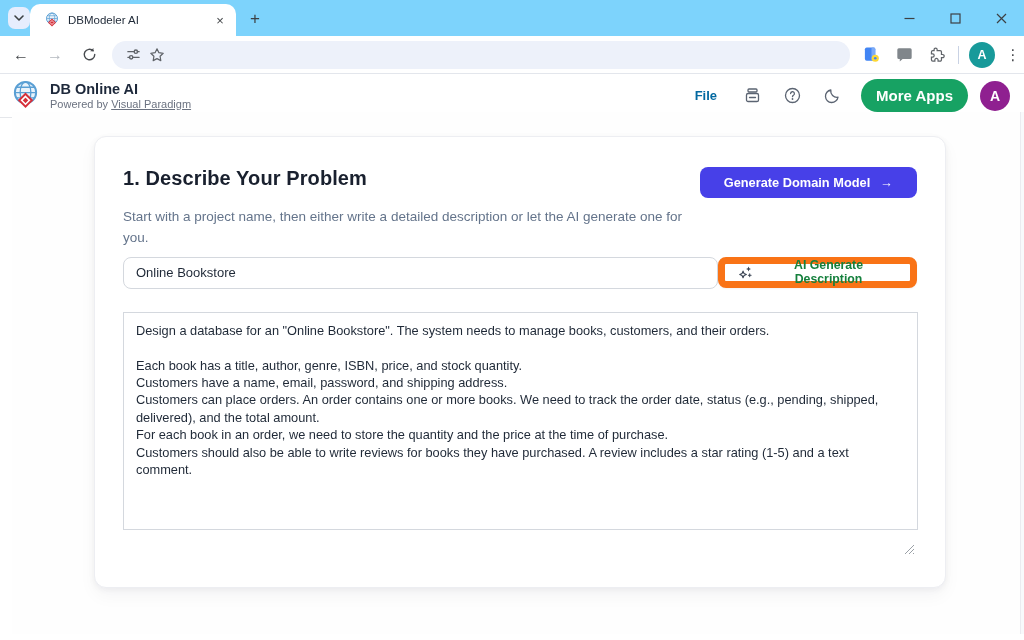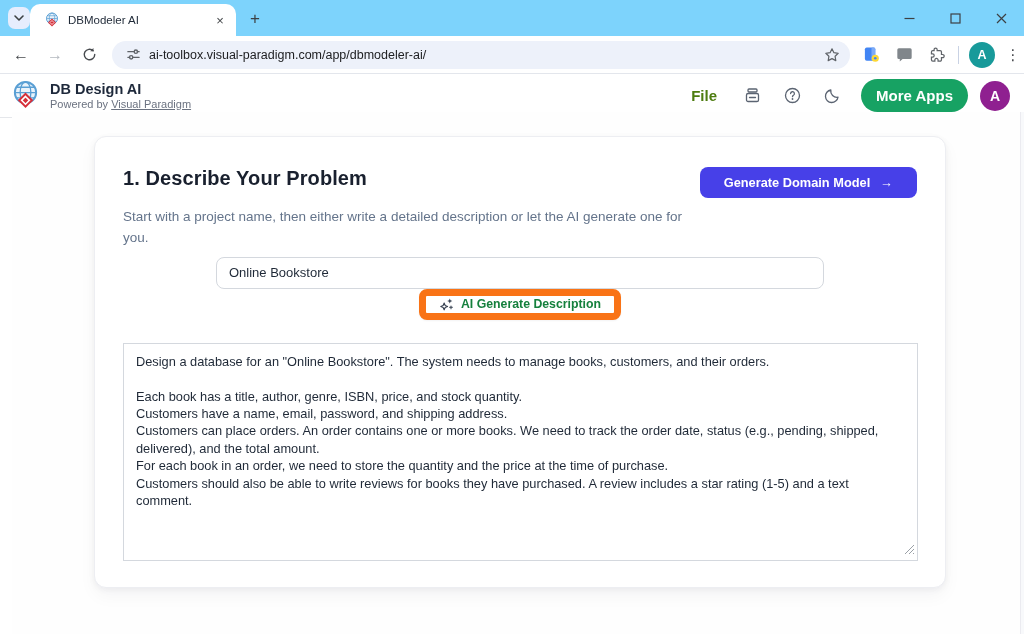--- a/index.html
+++ b/index.html
@@ -46,42 +46,42 @@
 
   
   .app-header { position:absolute; left:0; top:74px; width:1024px; height:44px; background:#fff;
     border-bottom:1px solid #e5e7eb; display:flex; align-items:center; padding:0 10px; }
   .logo { width:31px; height:31px; margin-right:9px; flex:0 0 auto; }
   .app-titles { display:flex; flex-direction:column; line-height:1.15; }
   .app-name { font-size:14.5px; font-weight:bold; color:#1e293b; }
   .powered { font-size:11px; color:#6b7280; }
   .powered a { color:#6b7280; text-decoration:underline; cursor:pointer;text-align:right; }
   .header-right { margin-left:auto; display:flex; align-items:center; }
-  .menu-file { font-size:15px; font-weight:bold; color:#4d7c0f; padding:6px 10px; cursor:pointer; }
+  .menu-file { font-size:13px; font-weight:bold; color:#0369a1; padding:6px 10px; cursor:pointer; }
   .hdr-icon { width:30px; height:30px; display:flex; align-items:center; justify-content:center; margin-left:10px;
     color:#5b6472; cursor:pointer; }
   .hdr-icon svg { width:17px; height:17px; }
   .more-apps { margin-left:14px; background:#17a263; color:#fff; font-size:15px; font-weight:bold;
     border:none; border-radius:17px; padding:8px 15px; cursor:pointer; }
   .app-avatar { width:30px; height:30px; border-radius:50%; background:#8f2090; color:#fff; font-size:14px;
     font-weight:bold; display:flex; align-items:center; justify-content:center; margin:0 4px 0 12px; cursor:pointer; }
 
   
   .content { position:absolute; left:0; top:112px; width:1024px; height:522px; background:#fefefe;margin-left:12px; }
   .card { position:absolute; left:82px; top:24px; width:852px; height:452px; background:#fff;
     border:1px solid #edeef2; border-radius:12px; box-shadow:0 2px 6px rgba(15,23,42,.05), 0 8px 18px rgba(15,23,42,.04);
     padding:30px 28px; }
   .card-head { display:flex; align-items:flex-start; justify-content:space-between; }
   .sec-title { font-size:20px; font-weight:bold; color:#19202e; letter-spacing:.1px; }
   .gen-btn { background:#4740e8; color:#fff; border:none; border-radius:8px; height:31px; padding:0 24px;
     font-size:12.8px; font-weight:bold; display:flex; align-items:center; gap:10px; cursor:pointer;
     font-family:"Liberation Sans",sans-serif; }
   .sec-sub { margin-top:9px; font-size:13.5px; color:#64748b; line-height:1.55; max-width:585px; }
   .field-label { margin-top:22px; font-size:12.5px; font-weight:bold; color:#374151; }
-  .field-row { margin-top:8px; display:flex; align-items:center; justify-content:space-between;flex-direction:column; }
+  .field-row { margin-top:8px; display:flex; align-items:flex-start; justify-content:space-between; }
   .text-input { width:608px; height:32px; border:1px solid #d4d8de; border-radius:8px; padding:0 12px;
     font-size:13px; color:#1f2937; font-family:"Liberation Sans",sans-serif; background:#fff; outline:none; }
   .ai-btn { height:31px; background:#fff; border:7px solid #f97316; border-radius:8px; padding:0 13px;
     font-size:12.3px; font-weight:bold; color:#15803d; display:flex; align-items:center; gap:7px; cursor:pointer;
     font-family:"Liberation Sans",sans-serif; box-shadow:0 1px 2px rgba(15,23,42,.05); }
   .ai-btn svg { width:15px; height:15px; }
   .desc-area { margin-top:23px; width:795px; height:218px; border:1px solid #d4d8de; border-radius:0;
     padding:9px 12px; font-size:12.8px; line-height:1.36; color:#1f2937; font-family:"Liberation Sans",sans-serif;
     resize:none; outline:none; overflow:hidden; }
   .resize-grip { position:absolute; right:30px; bottom:32px; width:11px; height:11px; pointer-events:none; }
@@ -143,21 +143,20 @@
           <path d="M13.6 8a5.6 5.6 0 1 1-1.7-4" fill="none" stroke="#474a4e" stroke-width="1.5" stroke-linecap="round"></path>
           <path d="M12.2 1v3.4H8.8z" fill="#474a4e"></path>
         </svg>
     </div>
     <div class="omnibox">
       <svg class="tune" viewBox="0 0 16 16">
         <path d="M2 5h7M12 5h2M2 11h2M7 11h7" stroke="#5f6368" stroke-width="1.4" stroke-linecap="round"></path>
         <circle cx="10.5" cy="5" r="1.8" fill="none" stroke="#5f6368" stroke-width="1.4"></circle>
         <circle cx="5.5" cy="11" r="1.8" fill="none" stroke="#5f6368" stroke-width="1.4"></circle>
       </svg>
-      <span class="url">ai-toolbox.visual-paradigm.com/app/dbmodeler-ai/</span>
       <svg class="star" viewBox="0 0 16 16">
         <path d="M8 1.8l1.9 3.9 4.3.6-3.1 3 .7 4.3L8 11.6l-3.8 2 .7-4.3-3.1-3 4.3-.6z" fill="none" stroke="#5f6368" stroke-width="1.2" stroke-linejoin="round"></path>
       </svg>
     </div>
     <div class="tb-icon">
       <svg viewBox="0 0 18 18">
         <rect x="2" y="1.5" width="11" height="14" rx="2" fill="#4285f4"></rect>
         <rect x="9" y="1.5" width="4" height="14" rx="1.5" fill="#7baaf7"></rect>
         <circle cx="13" cy="13" r="3.8" fill="#fdd835"></circle>
         <circle cx="13" cy="13" r="1.4" fill="#4285f4"></circle>
@@ -180,21 +179,21 @@
 
   <div class="app-header">
     <svg class="logo" viewBox="0 0 32 32">
       <circle cx="16" cy="13" r="11" fill="#eaf3fb" stroke="#5a9fd4" stroke-width="2"></circle>
       <ellipse cx="16" cy="13" rx="5.5" ry="11" fill="none" stroke="#5a9fd4" stroke-width="1.4"></ellipse>
       <path d="M5 13h22M7 7.5h18M7 18.5h18" stroke="#5a9fd4" stroke-width="1.4" fill="none"></path>
       <path d="M16 13l8 8-8 8-8-8z" fill="#d62f39"></path>
       <path d="M16 17l4 4-4 4-4-4z" fill="none" stroke="#fff" stroke-width="1.6"></path>
     </svg>
     <div class="app-titles">
-      <span class="app-name">DB Design AI</span>
+      <span class="app-name">DB Online AI</span>
       <span class="powered"><span>Powered by </span><a>Visual Paradigm</a></span>
     </div>
     <div class="header-right">
       <span class="menu-file">File</span>
       <span class="hdr-icon">
         <svg viewBox="0 0 17 17">
           <rect x="4" y="2" width="9" height="3" rx="1" fill="none" stroke="#5b6472" stroke-width="1.3"></rect>
           <rect x="2.5" y="6.5" width="12" height="8" rx="1.6" fill="none" stroke="#5b6472" stroke-width="1.3"></rect>
           <path d="M5.5 10.5h6" stroke="#5b6472" stroke-width="1.3" stroke-linecap="round"></path>
         </svg>

